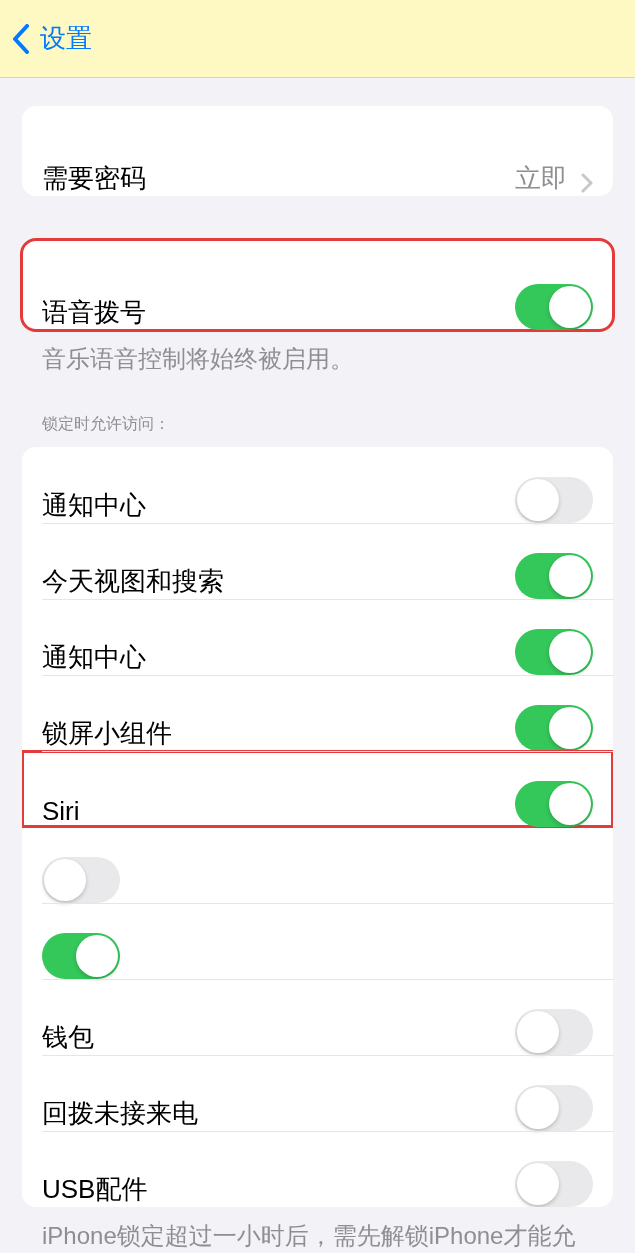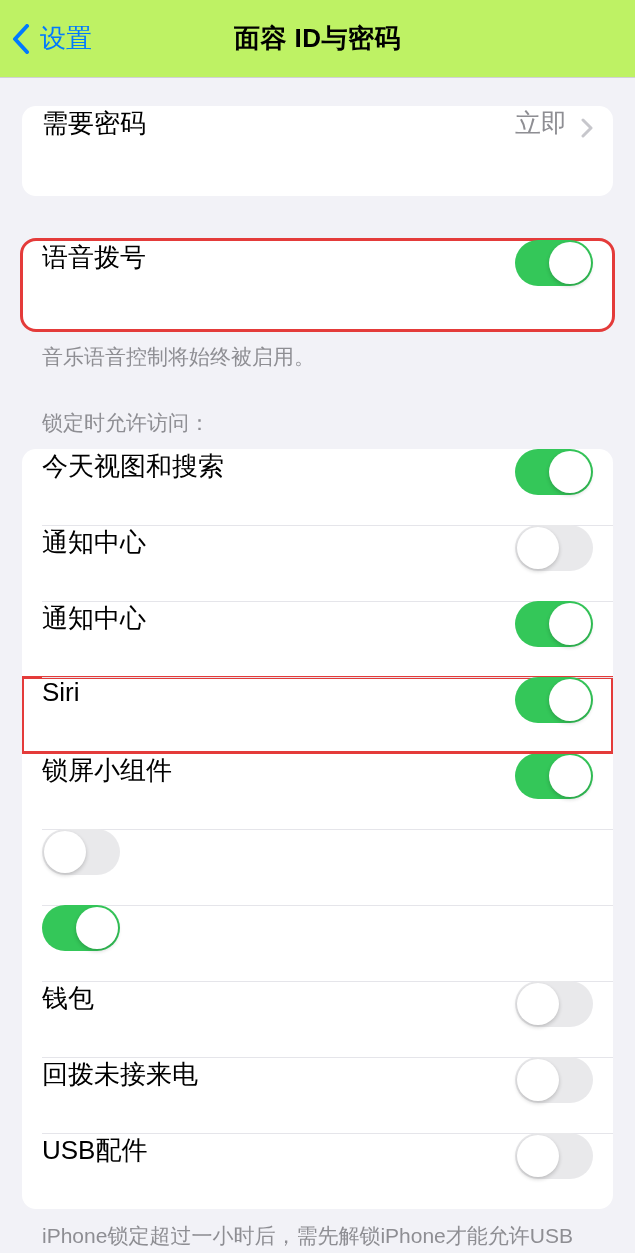--- a/index.html
+++ b/index.html
@@ -12,21 +12,21 @@
       font-family: -apple-system, "Helvetica Neue", "PingFang SC", sans-serif;
       background: #f2f2f7;
       width: 635px;
       height: 1253px;
       overflow: hidden;
     }
     .nav-bar {
       display: flex;
       align-items: center;
       height: 78px;
-      background: #bef264;
+      background: #fef9c3;
       border-bottom: 1px solid #d1d1d6;
       position: relative;
       padding: 0 12px;
     }
     .back-button {
       display: flex;
       align-items: center;
       color: #007aff;
       font-size: 26px;
       cursor: pointer;
@@ -56,21 +56,21 @@
       background: #fff;
       border-radius: 14px;
       overflow: hidden;
     }
     .group.highlighted {
       outline: 3px solid #e43b3a;
       outline-offset: -1px;
     }
     .row {
       display: flex;
-      align-items: flex-start;
+      align-items: flex-end;
       justify-content: space-between;
       padding: 0 20px;
       min-height: 76px;
       position: relative;
       gap: 40px;
     }
     .row.tall {
       min-height: 90px;
     }
     .row + .row::before {
@@ -129,27 +129,27 @@
       top: 2px;
       box-shadow: 0 2px 4px rgba(0,0,0,0.2);
     }
     .toggle.on .toggle-knob {
       right: 2px;
     }
     .toggle.off .toggle-knob {
       left: 2px;
     }
     .footer-text {
-      font-size: 21px;
+      font-size: 24px;
       color: #8e8e93;
       padding: 12px 20px 0 20px;
       line-height: 1.4;
     }
     .header-text {
-      font-size: 21px;
+      font-size: 16px;
       color: #8e8e93;
       padding: 0 20px 12px 20px;
     }
     .spacer-sm {
       height: 38px;
     }
     .spacer-md {
       height: 44px;
     }
   </style>
@@ -158,21 +158,20 @@
 
 <div class="nav-bar">
   <div class="back-button">
     <span class="back-chevron">
       <svg viewBox="0 0 18 30" fill="none">
           <path d="M15 2 L3 15 L15 28" stroke="#007aff" stroke-width="4" stroke-linecap="round" stroke-linejoin="round"></path>
         </svg>
     </span>
     <span>设置</span>
   </div>
-  <div class="nav-title">面容 ID与密码</div>
 </div>
 
 <div class="content">
 
   <div class="group">
     <div class="row tall">
       <span class="row-label">需要密码</span>
       <span class="row-value">
         <span>立即</span>
         <span class="chevron-right">
@@ -194,50 +193,50 @@
       </div>
     </div>
   </div>
   <div class="footer-text">音乐语音控制将始终被启用。</div>
 
   <div class="spacer-sm"></div>
 
   <div class="header-text">锁定时允许访问：</div>
   <div class="group" id="lock-access-list">
       <div class="row">
+        <span class="row-label">通知中心</span>
+        <div class="toggle off">
+          <div class="toggle-knob"></div>
+        </div>
+      </div>
+      <div class="row">
         <span class="row-label">今天视图和搜索</span>
         <div class="toggle on">
           <div class="toggle-knob"></div>
         </div>
       </div>
       <div class="row">
         <span class="row-label">通知中心</span>
-        <div class="toggle off">
-          <div class="toggle-knob"></div>
-        </div>
-      </div>
-      <div class="row">
-        <span class="row-label">通知中心</span>
+        <div class="toggle on">
+          <div class="toggle-knob"></div>
+        </div>
+      </div>
+      <div class="row">
+        <span class="row-label">锁屏小组件</span>
         <div class="toggle on">
           <div class="toggle-knob"></div>
         </div>
       </div>
       <div class="row highlighted-row">
         <span class="row-label">Siri</span>
         <div class="toggle on">
           <div class="toggle-knob"></div>
         </div>
       </div>
       <div class="row">
-        <span class="row-label">锁屏小组件</span>
-        <div class="toggle on">
-          <div class="toggle-knob"></div>
-        </div>
-      </div>
-      <div class="row">
         <div class="toggle off">
           <div class="toggle-knob"></div>
         </div>
       </div>
       <div class="row">
         <div class="toggle on">
           <div class="toggle-knob"></div>
         </div>
       </div>
       <div class="row">

